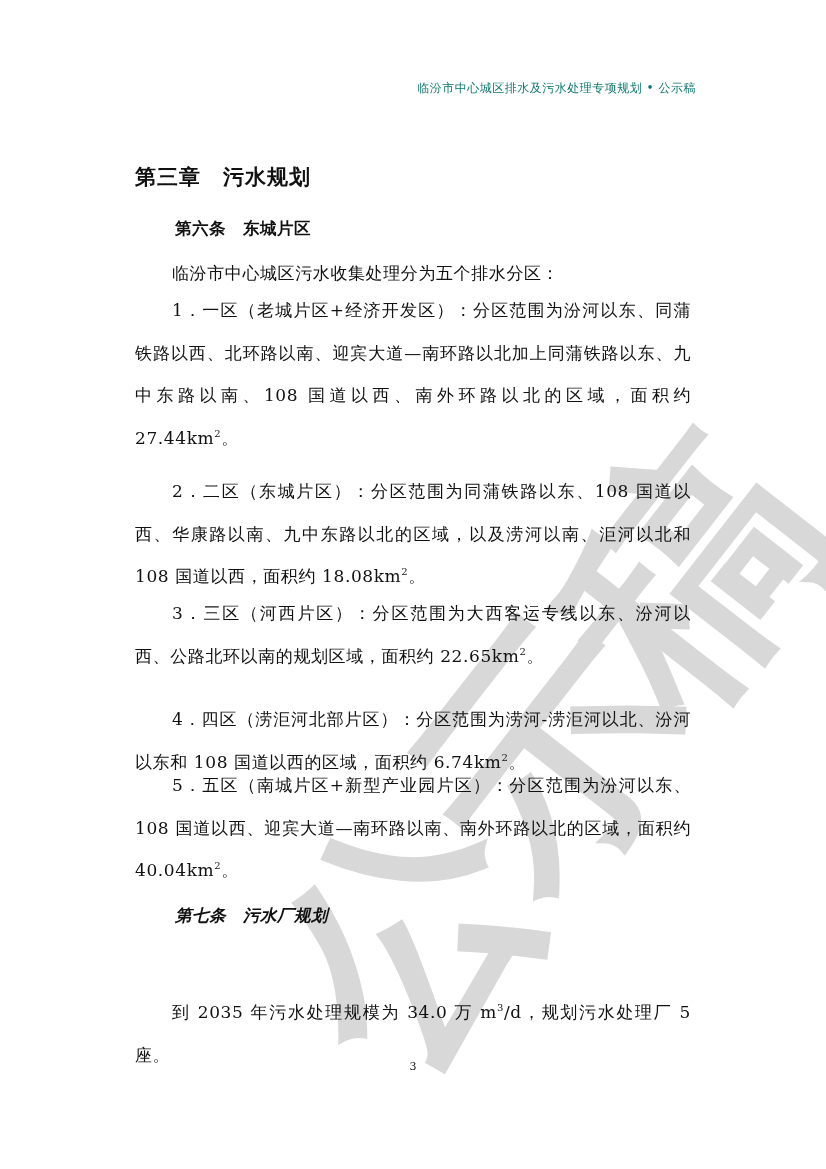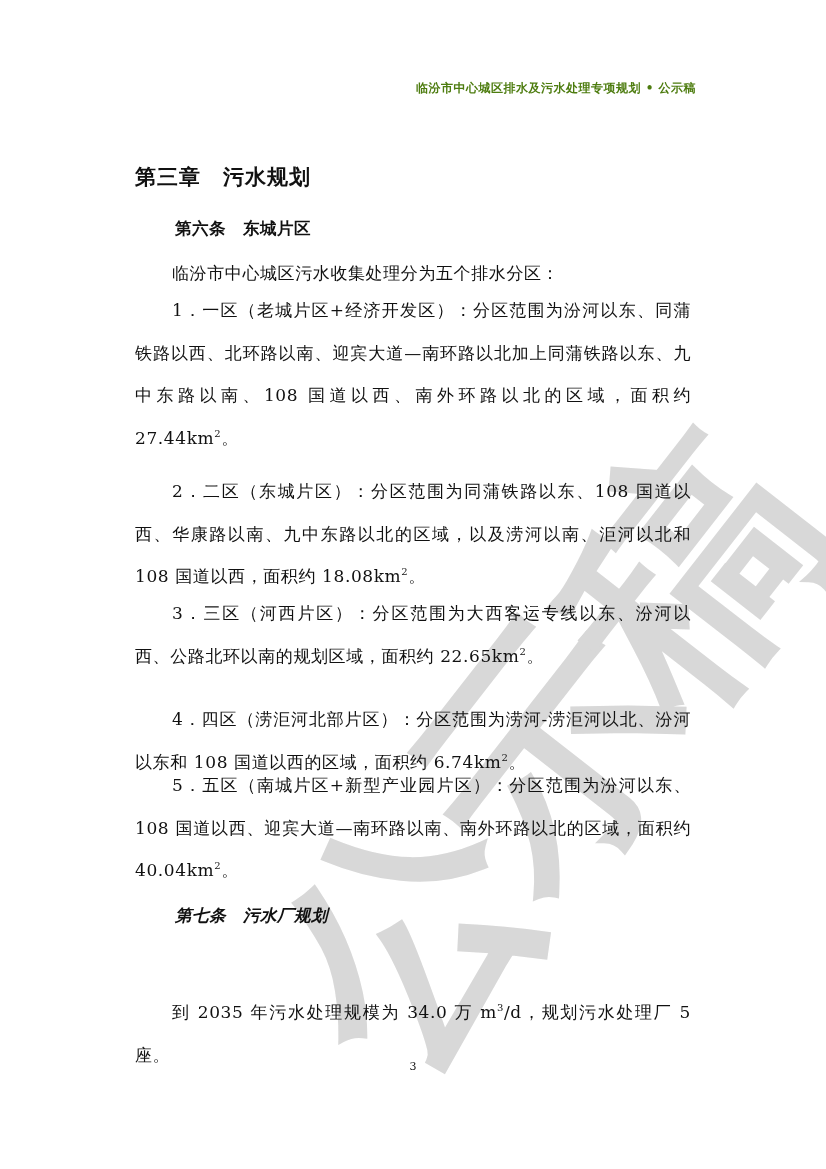--- a/index.html
+++ b/index.html
@@ -1,19 +1,19 @@
 <!DOCTYPE html>
 <html><head>
   <meta charset="utf-8">
   <style>
     html, body { margin: 0; padding: 0; background: #ffffff; }
     body { width: 826px; height: 1169px; position: relative; overflow: hidden;
            font-family: "DejaVu Serif", "Liberation Serif", serif; color: #111; }
-    .header { position: absolute; top: 80px; right: 130px; font-size: 12px; color: #4d7c0f;
-              letter-spacing: 0.5px; font-weight: bold; }
+    .header { position: absolute; top: 80px; right: 130px; font-size: 12px; color: #0f766e;
+              letter-spacing: 0.5px; }
     .watermark { position: absolute; left: 150px; top: 330px; width: 600px; height: 560px;
                  pointer-events: none; z-index: 0; }
     .wm-text { position: absolute; left: 0; top: 0; font-family: "DejaVu Sans", sans-serif;
                font-size: 250px; font-weight: bold; color: #d6d6d6; white-space: nowrap;
                transform: rotate(-52deg); transform-origin: 0 0; opacity: 0.95;
                top: 600px; left: 50px; letter-spacing: -20px; }
     .content { position: absolute; left: 135px; top: 0; width: 560px; z-index: 1; }
     .chapter { position: absolute; left: 0; width: 560px; top: 163px; text-align: left;
                font-family: "DejaVu Sans", sans-serif; font-weight: bold; font-size: 21px;
                letter-spacing: 1px; }

